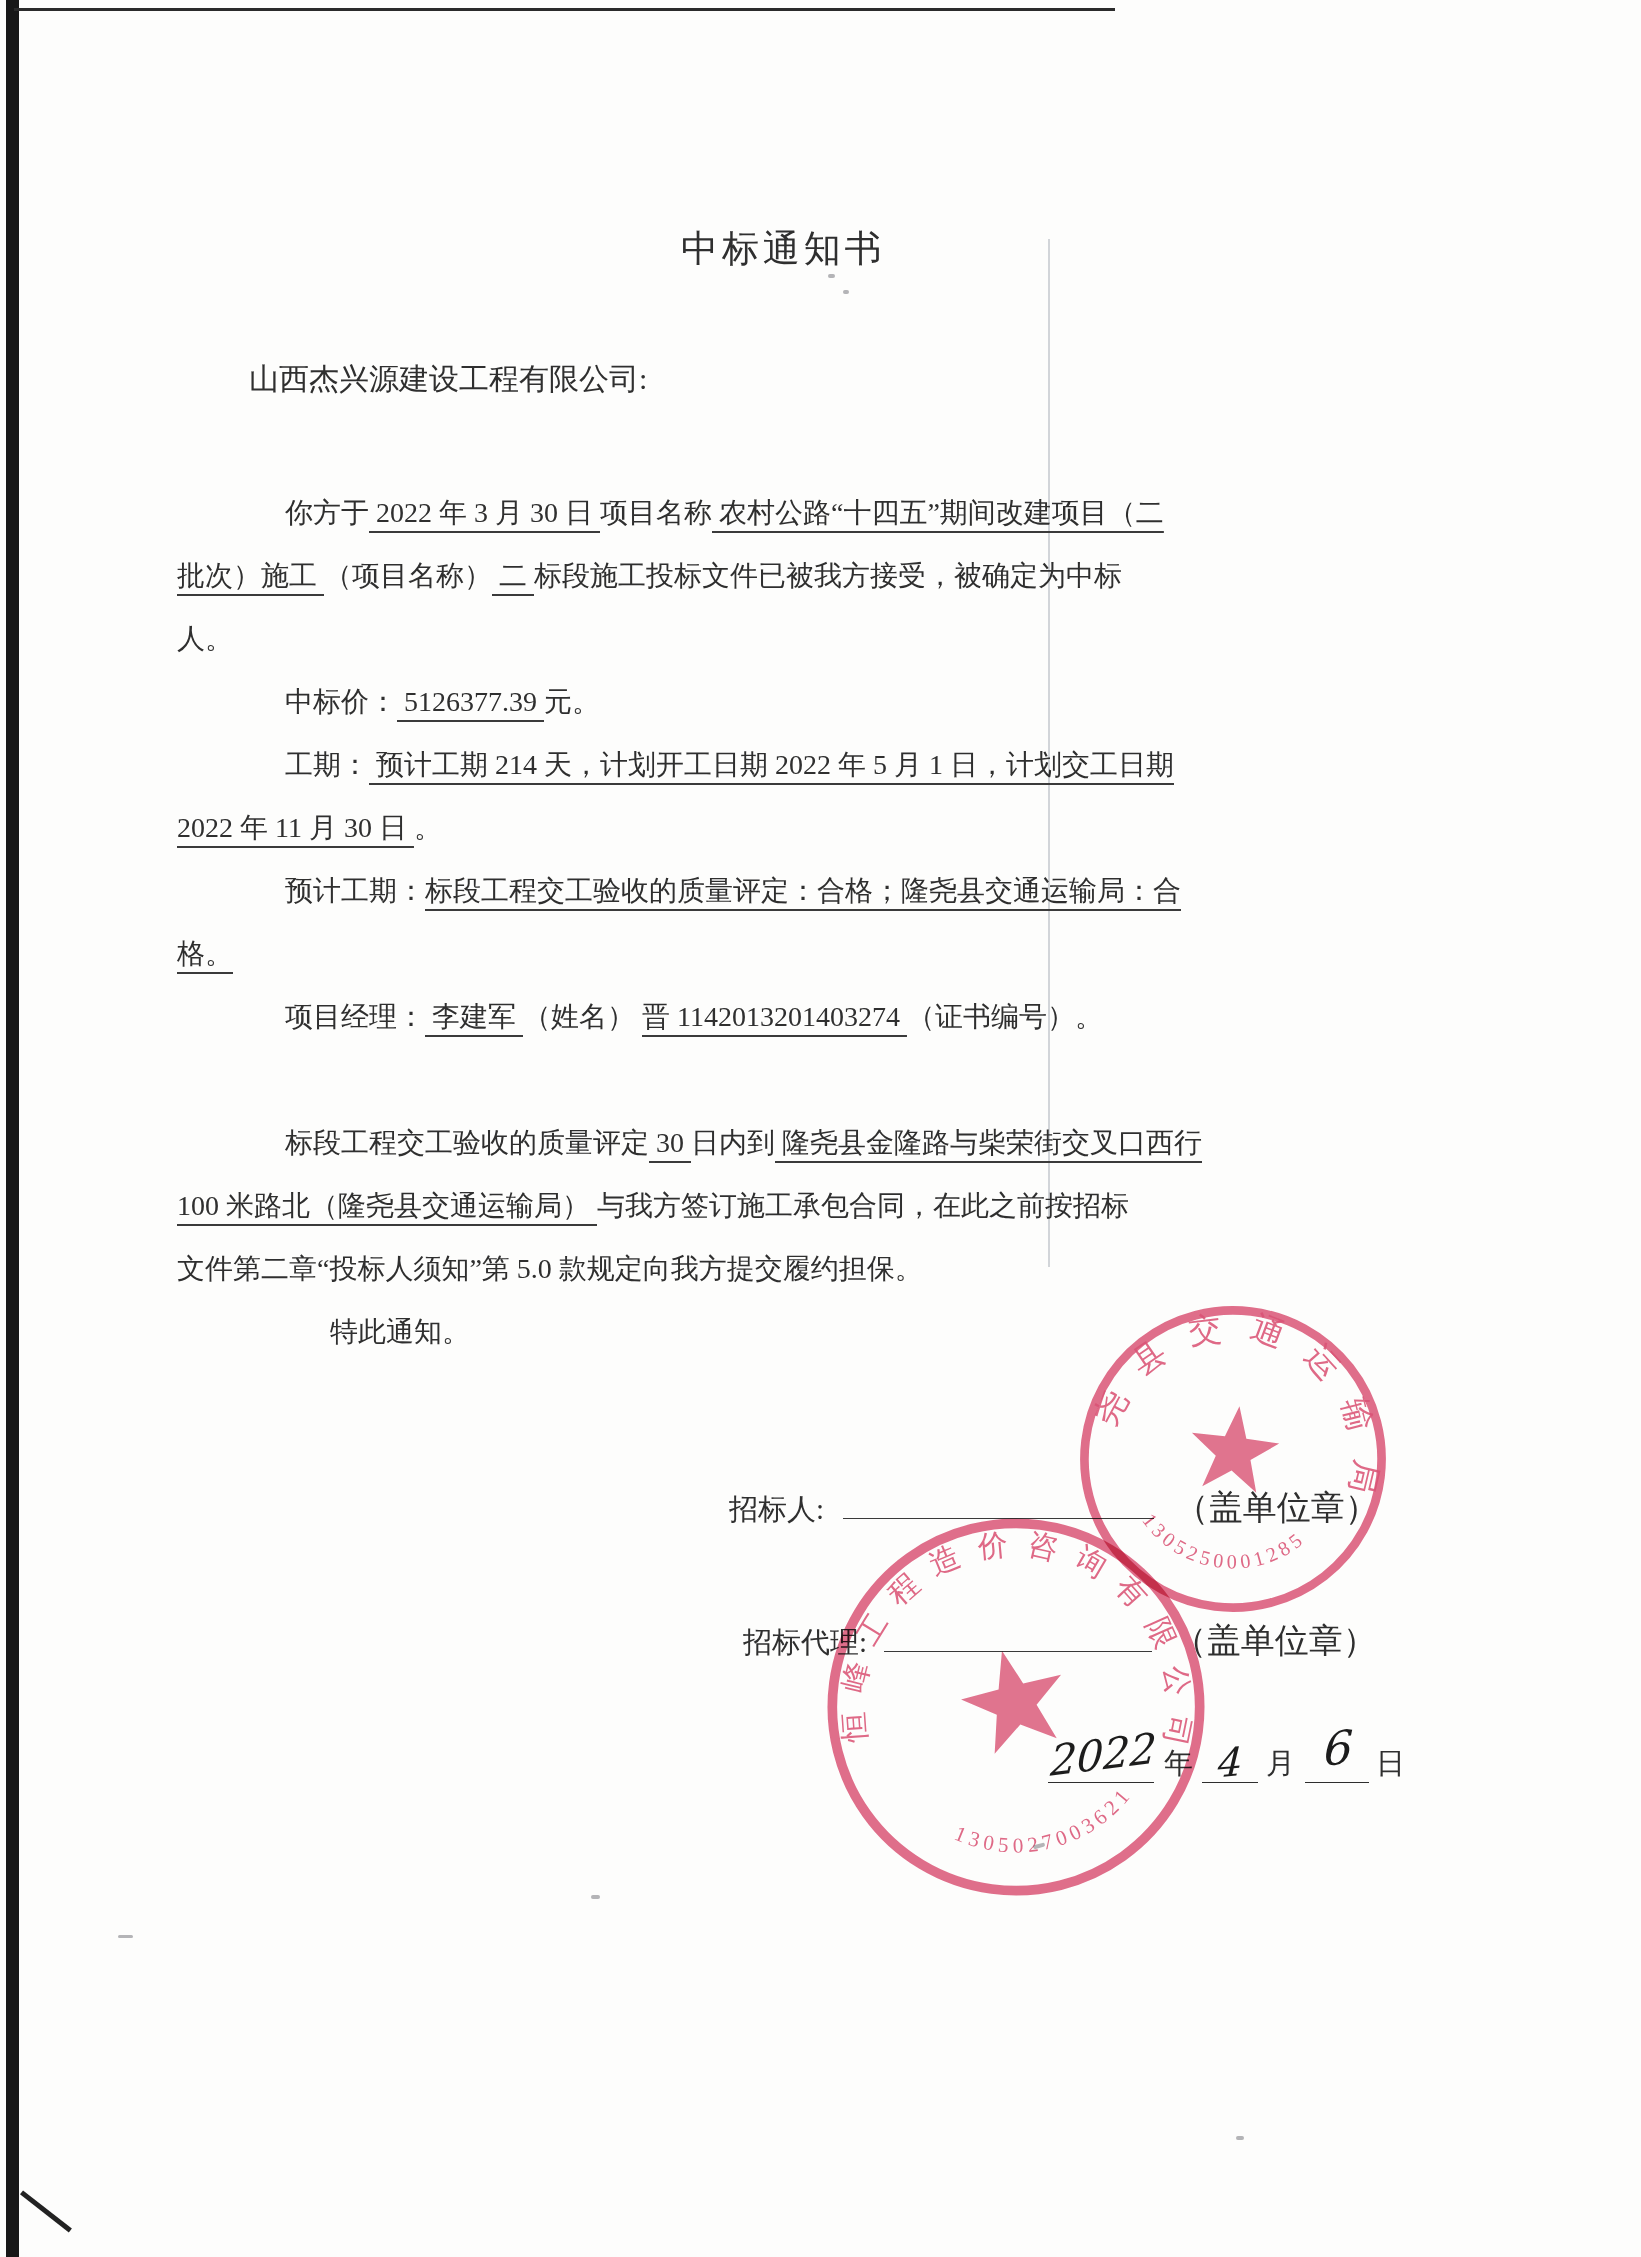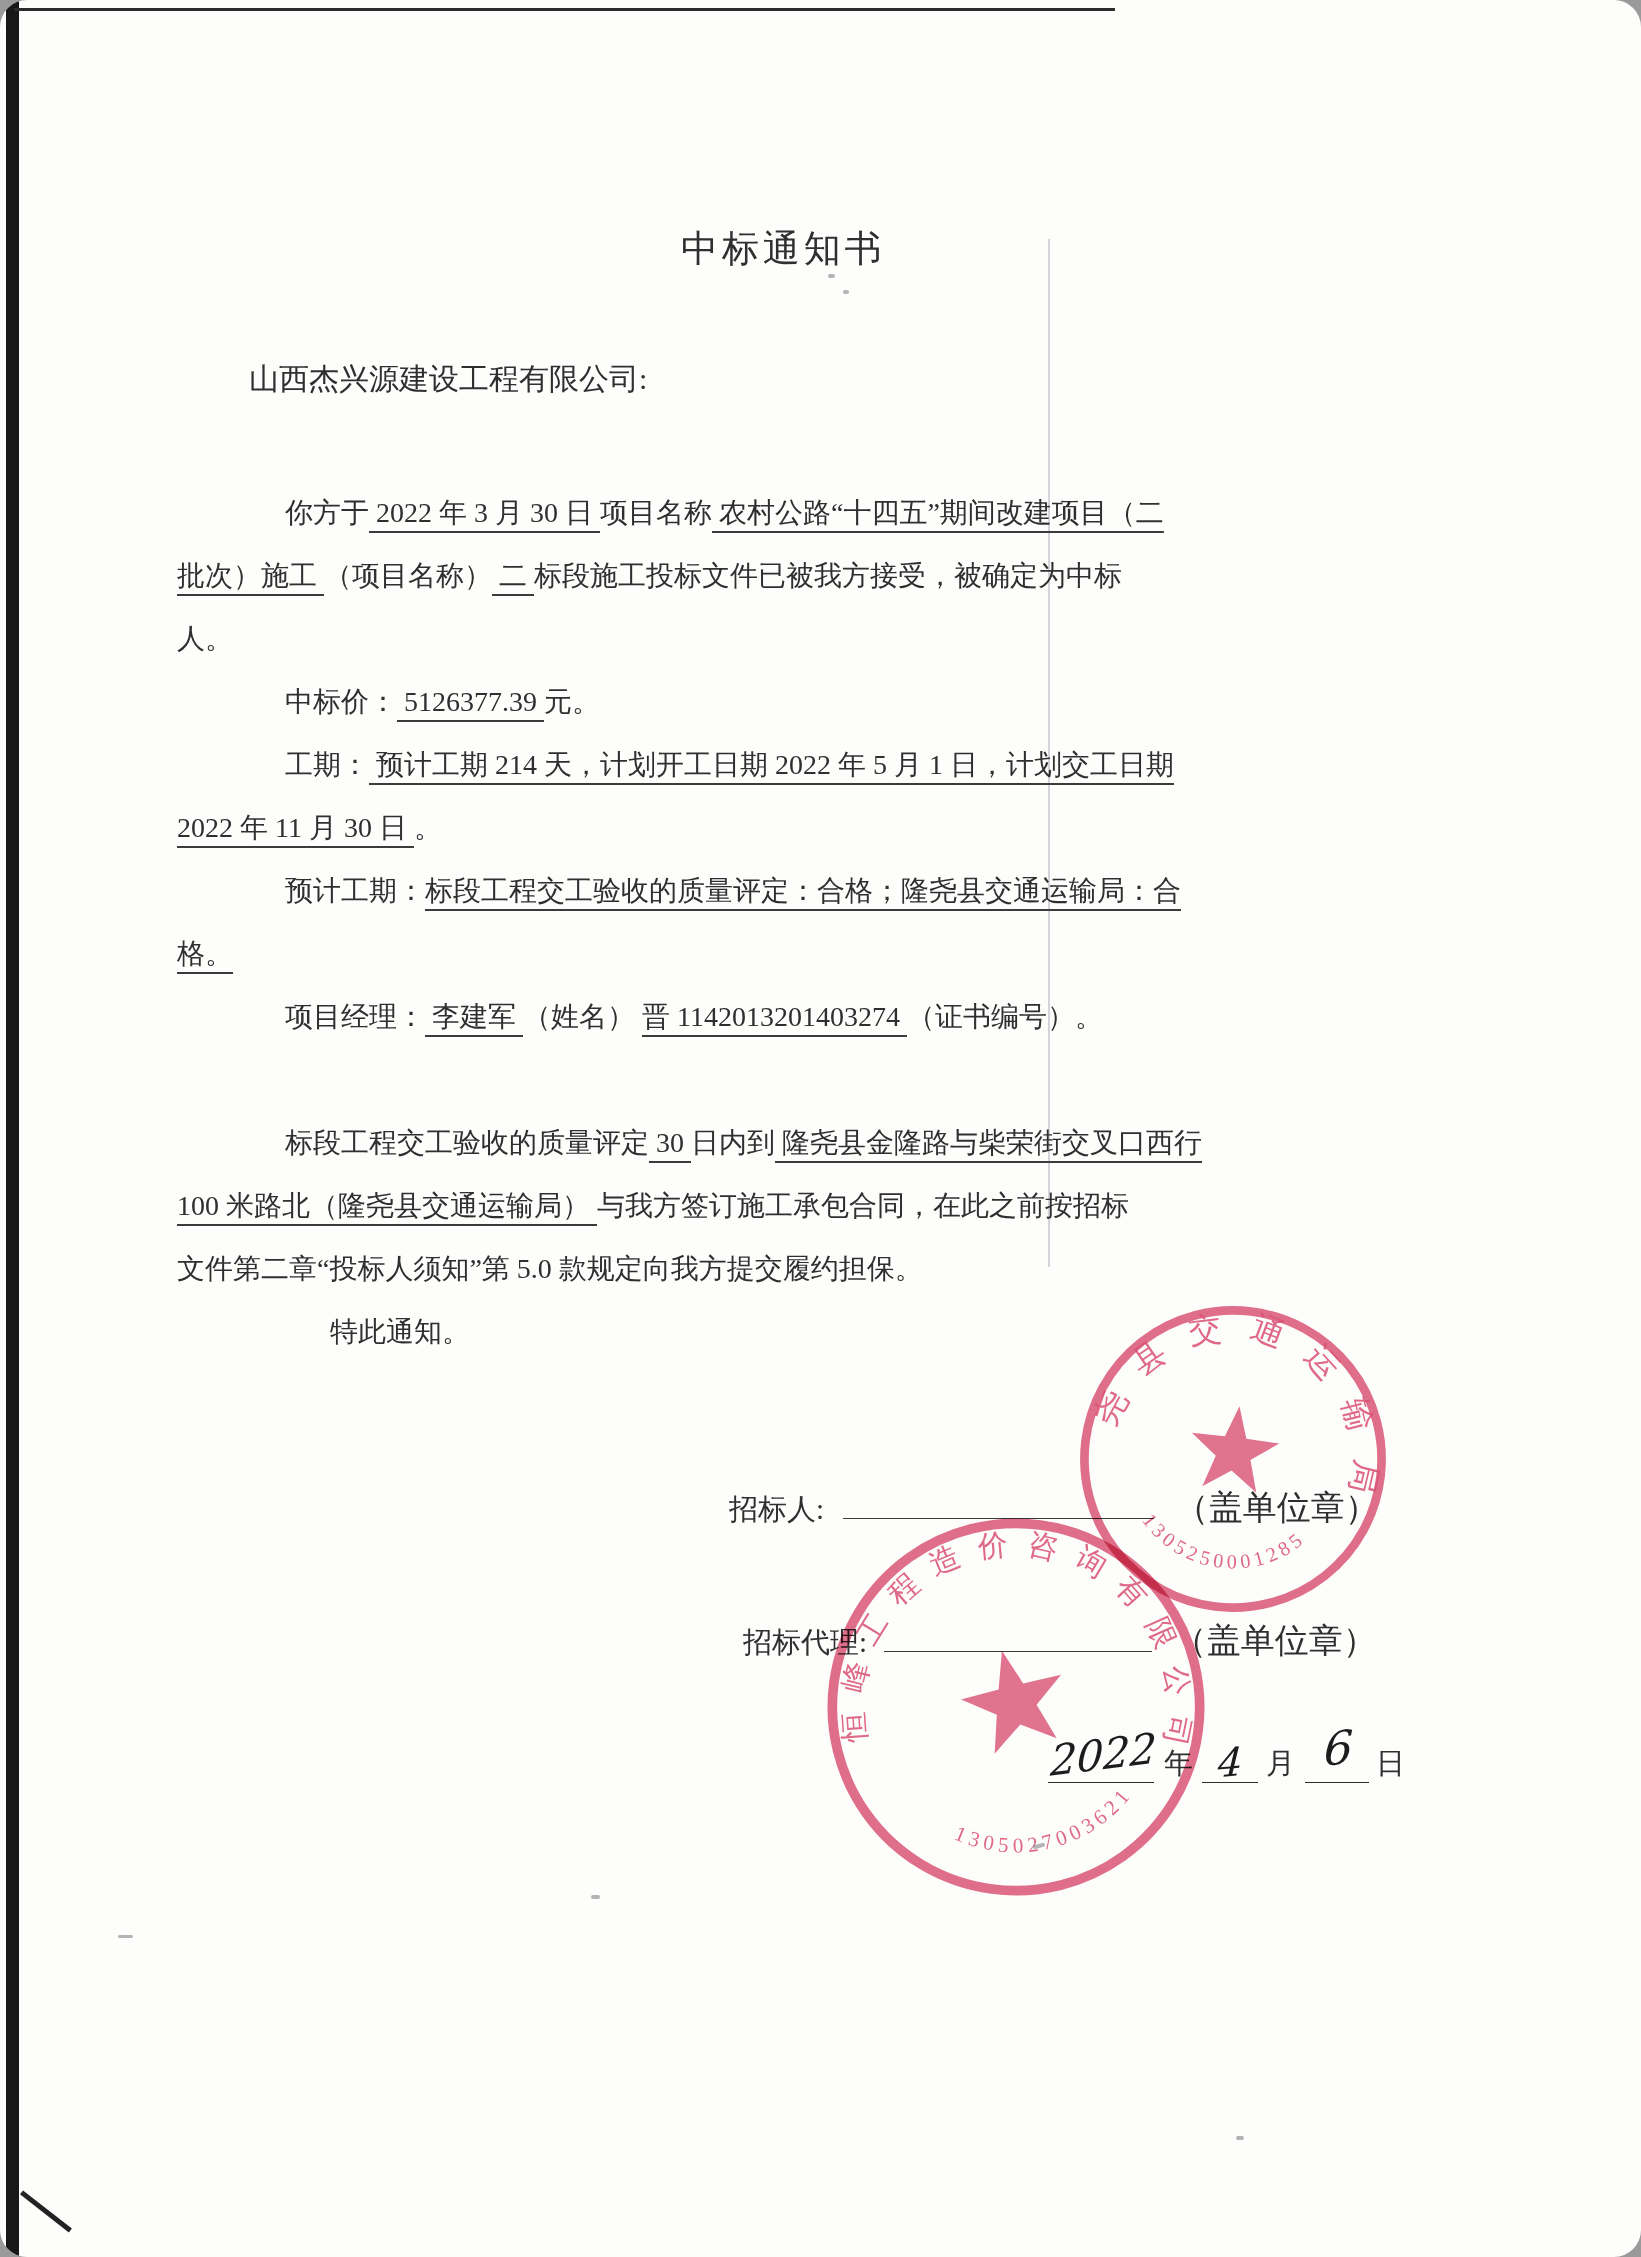--- a/index.html
+++ b/index.html
@@ -1,17 +1,17 @@
 <!DOCTYPE html>
 <html><head>
 <meta charset="utf-8">
 <style>
   html,body{margin:0;padding:0;background:#9a9a9a;}
   #page{position:relative;width:1641px;height:2257px;background:#fdfdfc;overflow:hidden;
-        font-family:"Liberation Serif","DejaVu Serif",serif;color:#2f2f2f;border-radius:27px;}
+        font-family:"Liberation Serif","DejaVu Serif",serif;color:#2f2f2f;}
   
   .edge-left{position:absolute;left:5.8px;top:0;width:13.5px;height:2257px;background:#181818;}
   .edge-top{position:absolute;left:13.5px;top:7.7px;width:1101px;height:2.9px;background:#2b2b2b;}
   .fold-line{position:absolute;left:1048px;top:239px;width:1.9px;height:1028px;background:rgba(150,158,170,.42);}
   .corner-mark{position:absolute;left:15.4px;top:2209px;width:62px;height:4.8px;background:#222;transform:rotate(38deg);}
   .speck{position:absolute;background:rgba(120,120,125,.55);border-radius:1.9px;}
   
   .title{position:absolute;left:681px;top:224px;font-size:37px;letter-spacing:3.9px;white-space:nowrap;}
   .salutation{position:absolute;left:249px;top:359px;font-size:30px;white-space:nowrap;
               text-decoration-thickness:1.9px;text-underline-offset:8.7px;text-decoration-color:#3b3b3b;}

